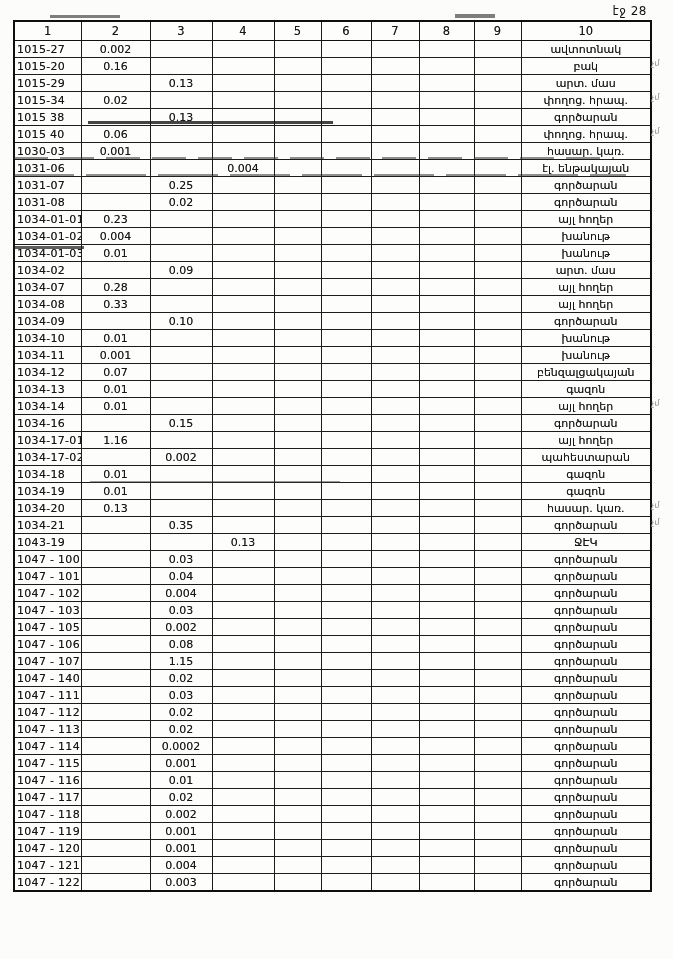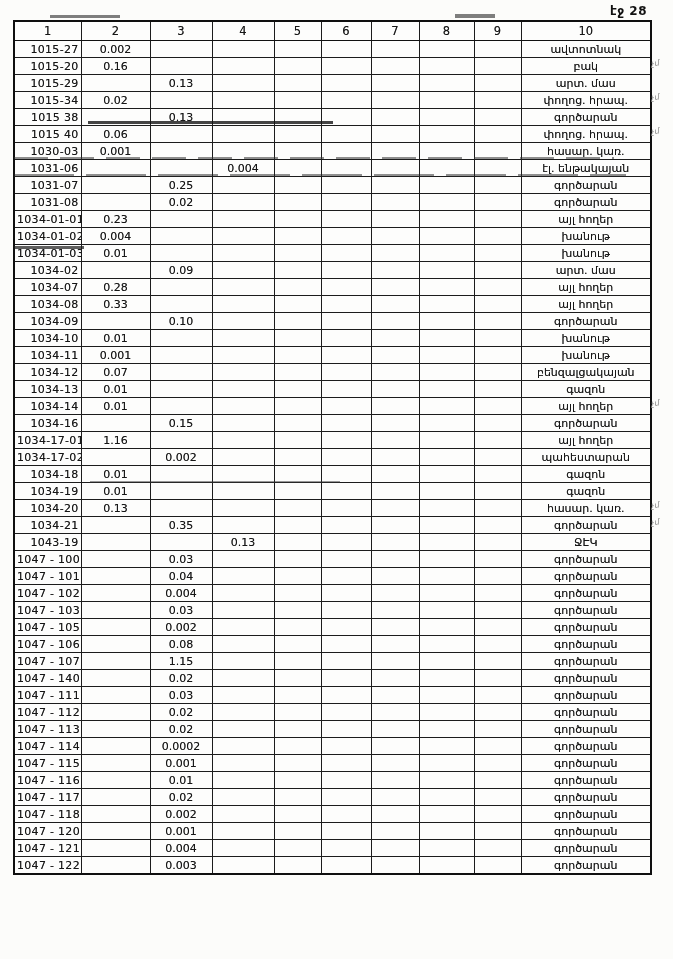--- a/index.html
+++ b/index.html
@@ -4,41 +4,41 @@
 <style>
   html,body{margin:0;padding:0;}
   body{
     width:673px;height:959px;position:relative;overflow:hidden;
     background:#fcfcfa;
     font-family:"DejaVu Sans","Liberation Sans",sans-serif;
     color:#161616;
   }
   .page-label{
     position:absolute;top:4px;right:26px;
-    font-size:12px;font-weight:bold;letter-spacing:.5px;color:#111;margin-left:36px;
+    font-size:12px;font-weight:normal;letter-spacing:.5px;color:#111;margin-left:36px;
   }
   table.scan{
     position:absolute;left:13px;top:20px;
     width:637px;border-collapse:collapse;table-layout:fixed;
     background:#fdfdfc;
   }
   table.scan th,table.scan td{
     border:1px solid #1c1c1c;
     overflow:hidden;white-space:nowrap;
     font-size:11px;
     height:16px;
     padding:0 2px;
     text-shadow:0 0 .5px rgba(10,10,10,.55);
   }
   table.scan thead th{
     height:18px;font-size:11.5px;font-weight:normal;text-align:center;
     border-bottom:1.5px solid #111;
   }
   table.scan{border:2px solid #0f0f0f;}
-  td.c1{text-align:right;padding-left:5px;font-size:10.5px;letter-spacing:.3px;}
+  td.c1{text-align:left;padding-left:5px;font-size:10.5px;letter-spacing:.3px;}
   td.c2,td.c3,td.c4,td.c5,td.c6,td.c7,td.c8,td.c9{text-align:center;}
   td.c10{text-align:center;padding-left:4px;font-size:10.5px;}
   tr.ul td.val-cell span{border-bottom:1px solid #222;padding:0 2px 1px;}
   .margin-note{
     position:absolute;left:651px;width:20px;
     font-size:8px;color:#8a8a88;font-style:italic;
     transform:rotate(-8deg);
   }
   .smudge{position:absolute;pointer-events:none;}
   .smudge.s1{top:121px;left:88px;width:245px;height:3px;background:#151515;opacity:.8;}
@@ -630,20 +630,32 @@
         <td class="c3 val-cell"><span>0.002</span></td>
         <td class="c4 val-cell"></td>
         <td class="c5"></td>
         <td class="c6"></td>
         <td class="c7"></td>
         <td class="c8"></td>
         <td class="c9"></td>
         <td class="c10"><span>գործարան</span></td>
       </tr>
       <tr>
+        <td class="c1"><span>1047 - 119</span></td>
+        <td class="c2 val-cell"></td>
+        <td class="c3 val-cell"><span>0.001</span></td>
+        <td class="c4 val-cell"></td>
+        <td class="c5"></td>
+        <td class="c6"></td>
+        <td class="c7"></td>
+        <td class="c8"></td>
+        <td class="c9"></td>
+        <td class="c10"><span>գործարան</span></td>
+      </tr>
+      <tr>
         <td class="c1"><span>1047 - 120</span></td>
         <td class="c2 val-cell"></td>
         <td class="c3 val-cell"><span>0.001</span></td>
         <td class="c4 val-cell"></td>
         <td class="c5"></td>
         <td class="c6"></td>
         <td class="c7"></td>
         <td class="c8"></td>
         <td class="c9"></td>
         <td class="c10"><span>գործարան</span></td>

